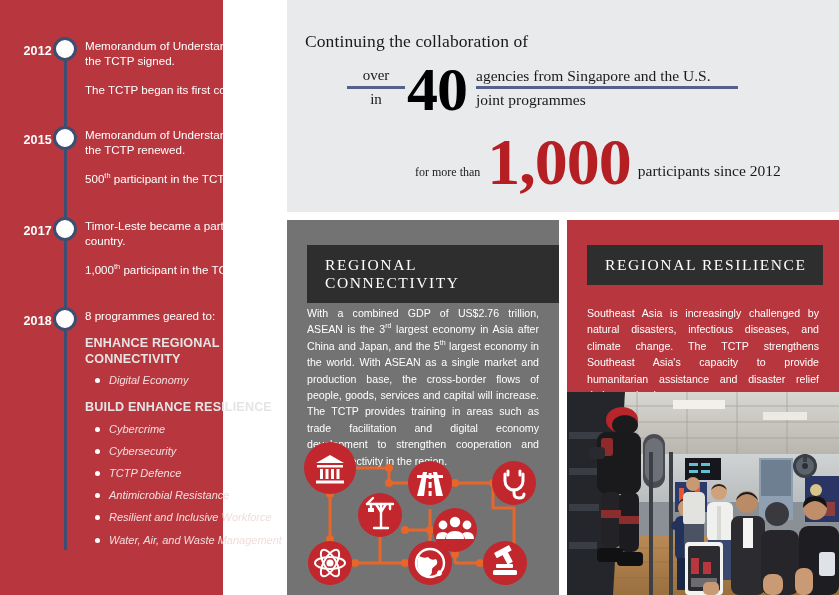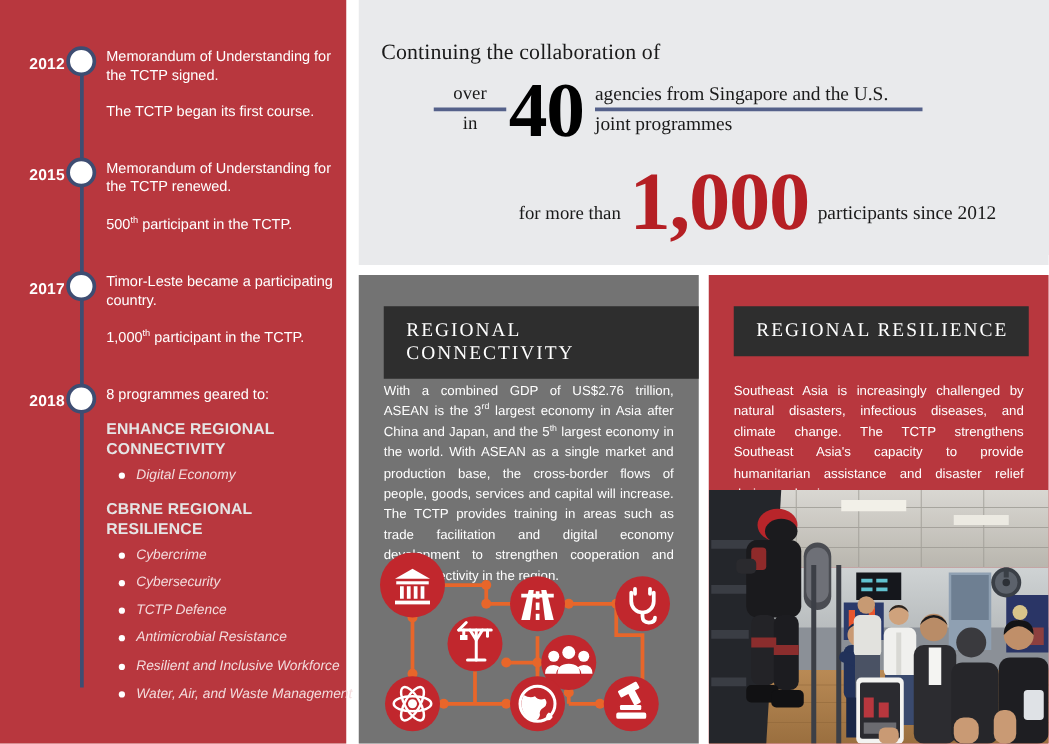--- a/index.html
+++ b/index.html
@@ -11,21 +11,21 @@
   }
   #page {
     position: relative;
     width: 839px; height: 595px;
     background: #ffffff;
   }
 
   
   #timeline-panel {
     position: absolute; left: 0; top: 0;
-    width: 277px; height: 595px;
+    width: 223px; height: 595px;
     background: #b8373e;
   }
   #timeline-axis {
     position: absolute;
     left: 64px; top: 40px;
     width: 3px; height: 510px;
     background: #3e4d72;
   }
   .tl-entry { position: absolute; left: 0; width: 281px; }
   .tl-year {
@@ -92,21 +92,21 @@
   #frac-right .frac-bot { font-size: 15.5px; }
   .bignum {
     font-size: 62px; font-weight: 700; color: #000000;
     line-height: .82; letter-spacing: -1px;
   }
   #num-40 { margin: 0 6px 0 2px; position: relative; top: 2px; }
   #stat-row-1000 {
     position: absolute; left: 128px; top: 128px;
     display: flex; align-items: baseline;
   }
-  #lbl-more { font-size: 15px; margin-top: 10px; }
+  #lbl-more { font-size: 12px; margin-top: 10px; }
   #num-1000 {
     font-size: 66px; font-weight: 700; color: #b51f24;
     line-height: .8; letter-spacing: -1px; margin: 0 7px;
     position: relative; top: 8px;
   }
   #lbl-participants { font-size: 15.5px; }
 
   
   #connectivity-panel {
     position: absolute; left: 287px; top: 220px;
@@ -186,21 +186,21 @@
       <div class="tl-year" style="top:8px;">2018</div>
       <div class="tl-dot" style="top:1px;"></div>
       <div class="tl-body" style="top:2px;">
         <div class="tl-line" style="margin-bottom:4px;">8 programmes geared to:</div>
 
         <div class="tl-head">ENHANCE REGIONAL CONNECTIVITY</div>
         <ul class="tl-list">
           <li>Digital Economy</li>
         </ul>
 
-        <div class="tl-head">CBRNE REGIONAL RESILIENCE</div>
+        <div class="tl-head">BUILD ENHANCE RESILIENCE</div>
         <ul class="tl-list">
           <li>Cybercrime</li>
           <li>Cybersecurity</li>
           <li>TCTP Defence</li>
           <li>Antimicrobial Resistance</li>
           <li>Resilient and Inclusive Workforce</li>
           <li>Water, Air, and Waste Management</li>
         </ul>
       </div>
     </div>

